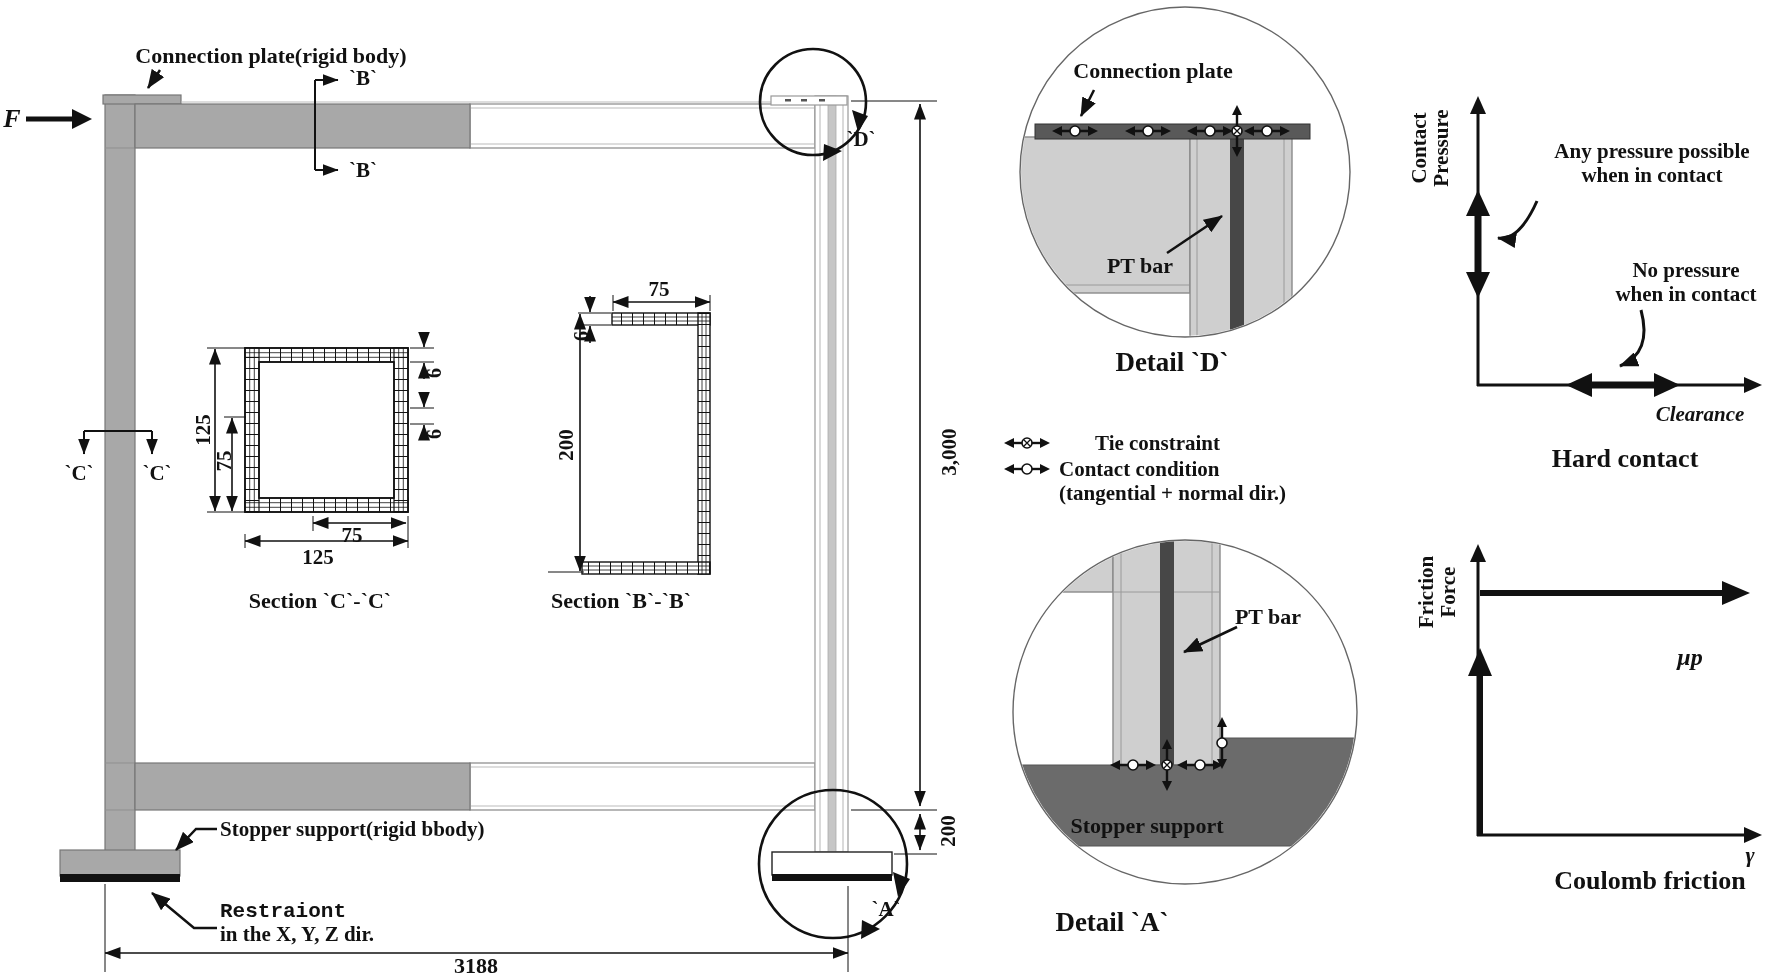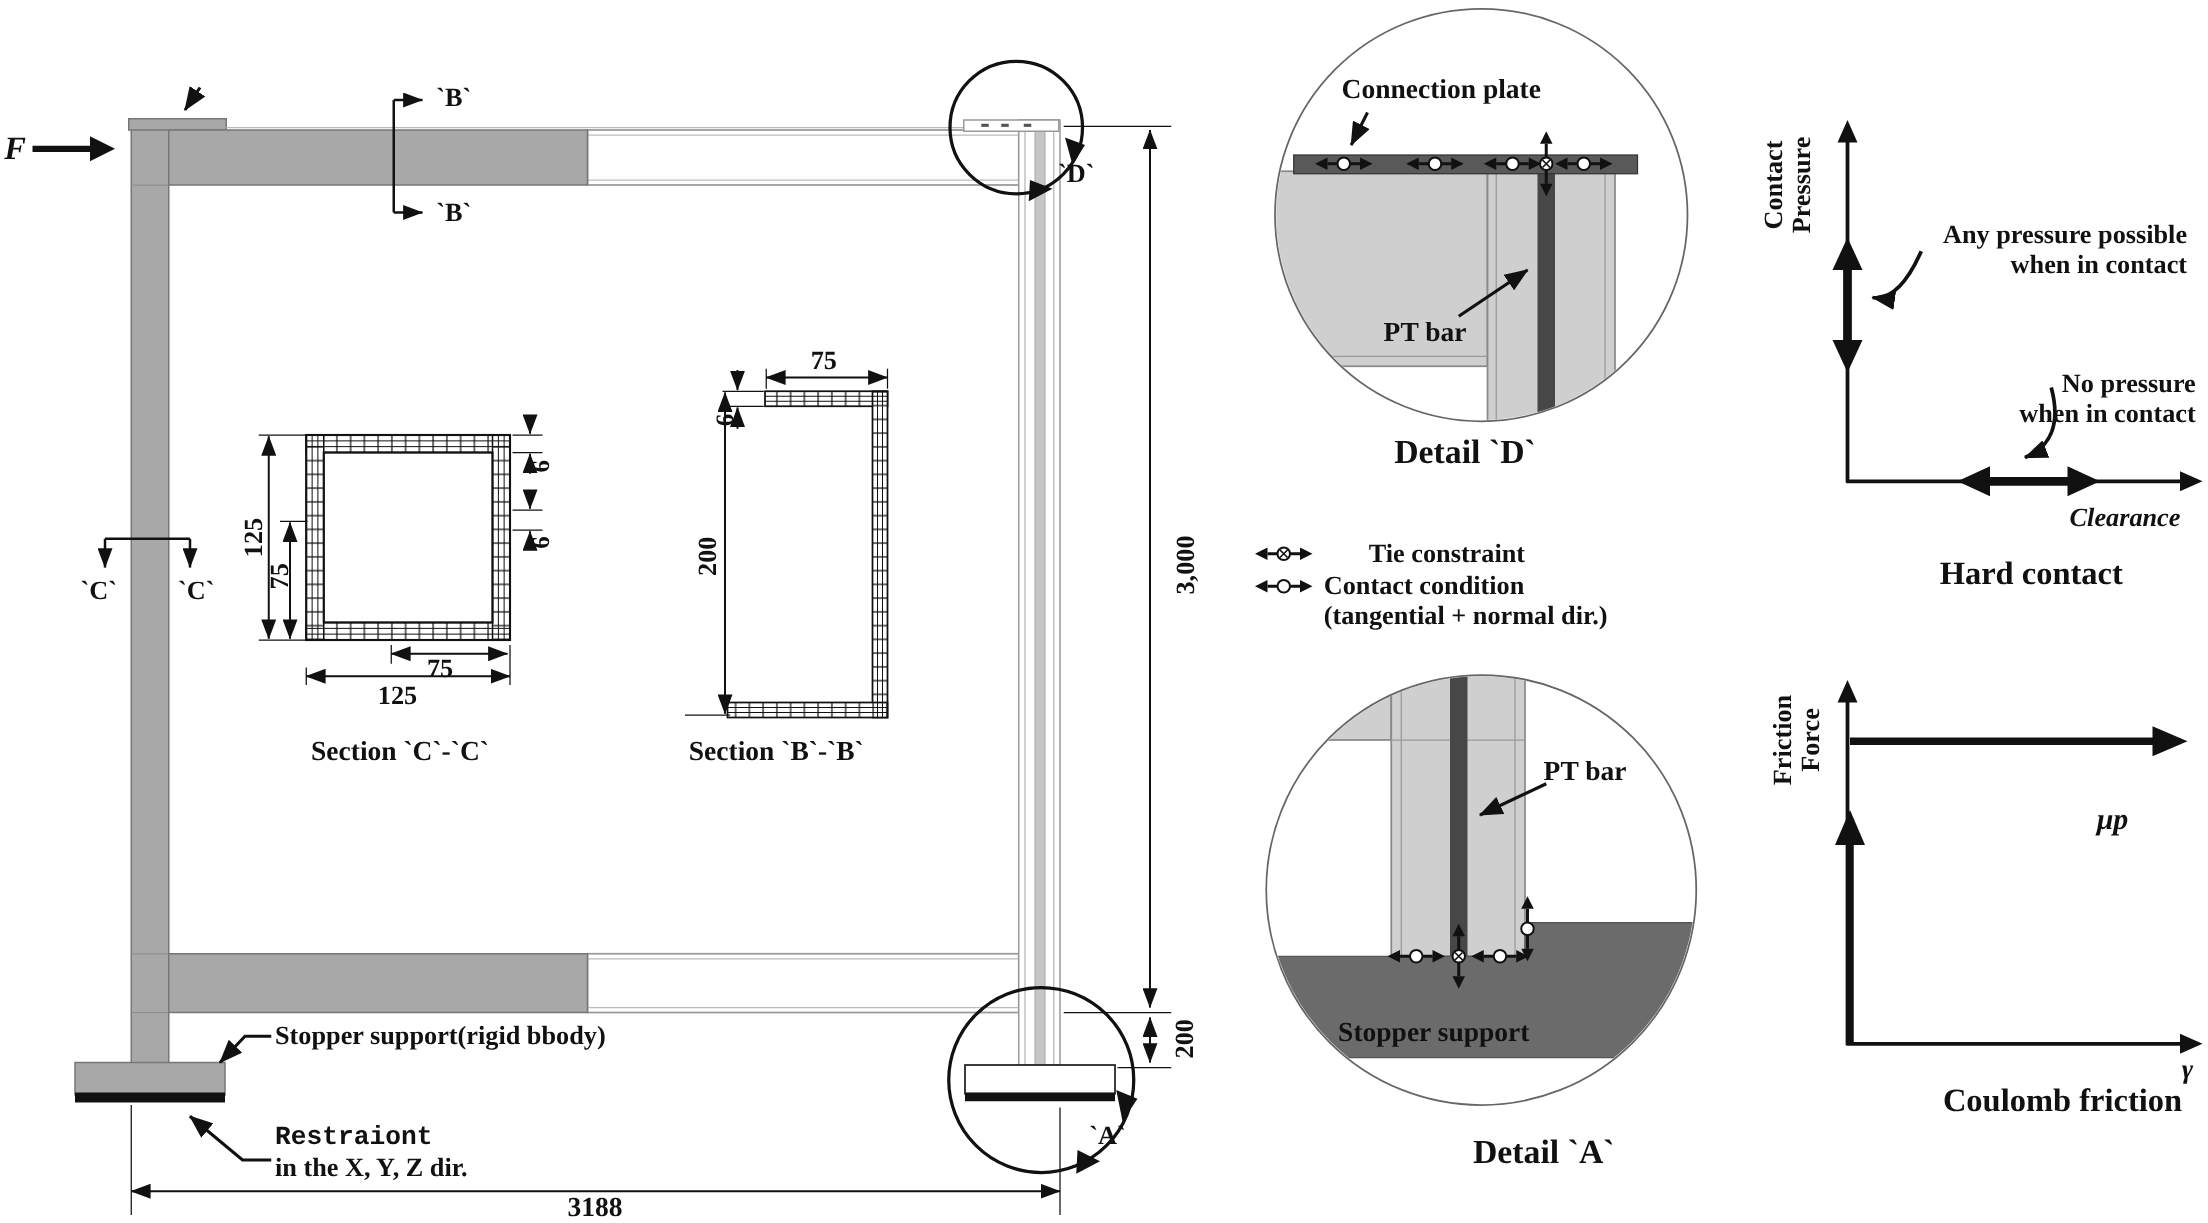--- a/index.html
+++ b/index.html
@@ -3,21 +3,21 @@
 <meta charset="utf-8">
 <style>
   html,body{margin:0;padding:0;background:#fff;}
   #stage{position:relative;width:1766px;height:978px;background:#fff;overflow:hidden;
          font-family:"Liberation Serif","DejaVu Serif",serif;}
   svg{position:absolute;left:0;top:0;}
   .t{position:absolute;font-family:"Liberation Serif","DejaVu Serif",serif;font-weight:700;color:#111;white-space:nowrap;}
   .ctr{transform:translate(-50%,-50%);}
   .la{transform:translateY(-50%);}
   .rot{transform:translate(-50%,-50%) rotate(-90deg);}
-  .ctr2{transform:translate(-50%,-50%);text-align:right;line-height:1.12;margin-top:36px;}
+  .ctr2{transform:translate(-50%,-50%);text-align:center;line-height:1.12;}
   .rot2{transform:translate(-50%,-50%) rotate(-90deg);text-align:center;line-height:1.05;}
   .ctr2 span,.rot2 span{display:block;}.s20{font-size:20px}.s21{font-size:21px}.s22{font-size:22px}
   .s24{font-size:24px}.s26{font-size:26px}.s27{font-size:27px}
   .it{font-style:italic}
 </style>
 </head>
 <body>
 
 <div id="stage">
 
@@ -240,20 +240,21 @@
     <line x1="1477" y1="835" x2="1748" y2="835" stroke="#111" stroke-width="3"></line>
     <polygon points="1744,827 1762,835 1744,843" fill="#111"></polygon>
     <line x1="1480" y1="593" x2="1726" y2="593" stroke="#111" stroke-width="6"></line>
     <polygon points="1722,581 1750,593 1722,605" fill="#111"></polygon>
     <line x1="1480" y1="672" x2="1480" y2="835" stroke="#111" stroke-width="6"></line>
     <polygon points="1468,676 1480,648 1492,676" fill="#111"></polygon>
   </g>
 </svg>
 
 <span class="t ctr s26 it" style="left:12px;top:119px;">F</span>
+<span class="t ctr s22" style="left:271px;top:56px;">Connection plate(rigid body)</span>
 <span class="t ctr s21" style="left:363px;top:78px;">`B`</span>
 <span class="t ctr s21" style="left:363px;top:170px;">`B`</span>
 <span class="t ctr s21" style="left:79px;top:473px;">`C`</span>
 <span class="t ctr s21" style="left:157px;top:473px;">`C`</span>
 <span class="t ctr s21" style="left:861px;top:139px;">`D`</span>
 <span class="t ctr s21" style="left:886px;top:909px;">`A`</span>
 <span class="t la s21" style="left:220px;top:829px;">Stopper support(rigid bbody)</span>
 <span class="t la s21" style="left:220px;top:911px;font-family:Liberation Mono, monospace;">Restraiont</span>
 <span class="t la s21" style="left:220px;top:934px;">in the X, Y, Z dir.</span>
 <span class="t rot s21" style="left:949px;top:452px;">3,000</span>
@@ -276,21 +277,21 @@
 <span class="t la s21" style="left:1059px;top:443px;margin-left:36px;">Tie constraint</span>
 <span class="t la s21" style="left:1059px;top:469px;">Contact condition</span>
 <span class="t la s21" style="left:1059px;top:493px;">(tangential + normal dir.)</span>
 
 <span class="t ctr s22" style="left:1153px;top:71px;">Connection plate</span>
 <span class="t ctr s22" style="left:1140px;top:266px;">PT bar</span>
 <span class="t ctr s27" style="left:1172px;top:362px;">Detail `D`</span>
 
 <span class="t ctr s22" style="left:1268px;top:617px;">PT bar</span>
 <span class="t ctr s22" style="left:1147px;top:826px;">Stopper support</span>
-<span class="t ctr s27" style="left:1235px;top:922px;">Detail `A`</span>
+<span class="t ctr s27" style="left:1112px;top:922px;">Detail `A`</span>
 
 <div class="t rot2 s21" style="left:1430px;top:148px;">
   <span>Contact</span>
   <span>Pressure</span>
 </div>
 <div class="t ctr2 s21" style="left:1652px;top:164px;">
   <span>Any pressure possible</span>
   <span>when in contact</span>
 </div>
 <div class="t ctr2 s21" style="left:1686px;top:283px;">

